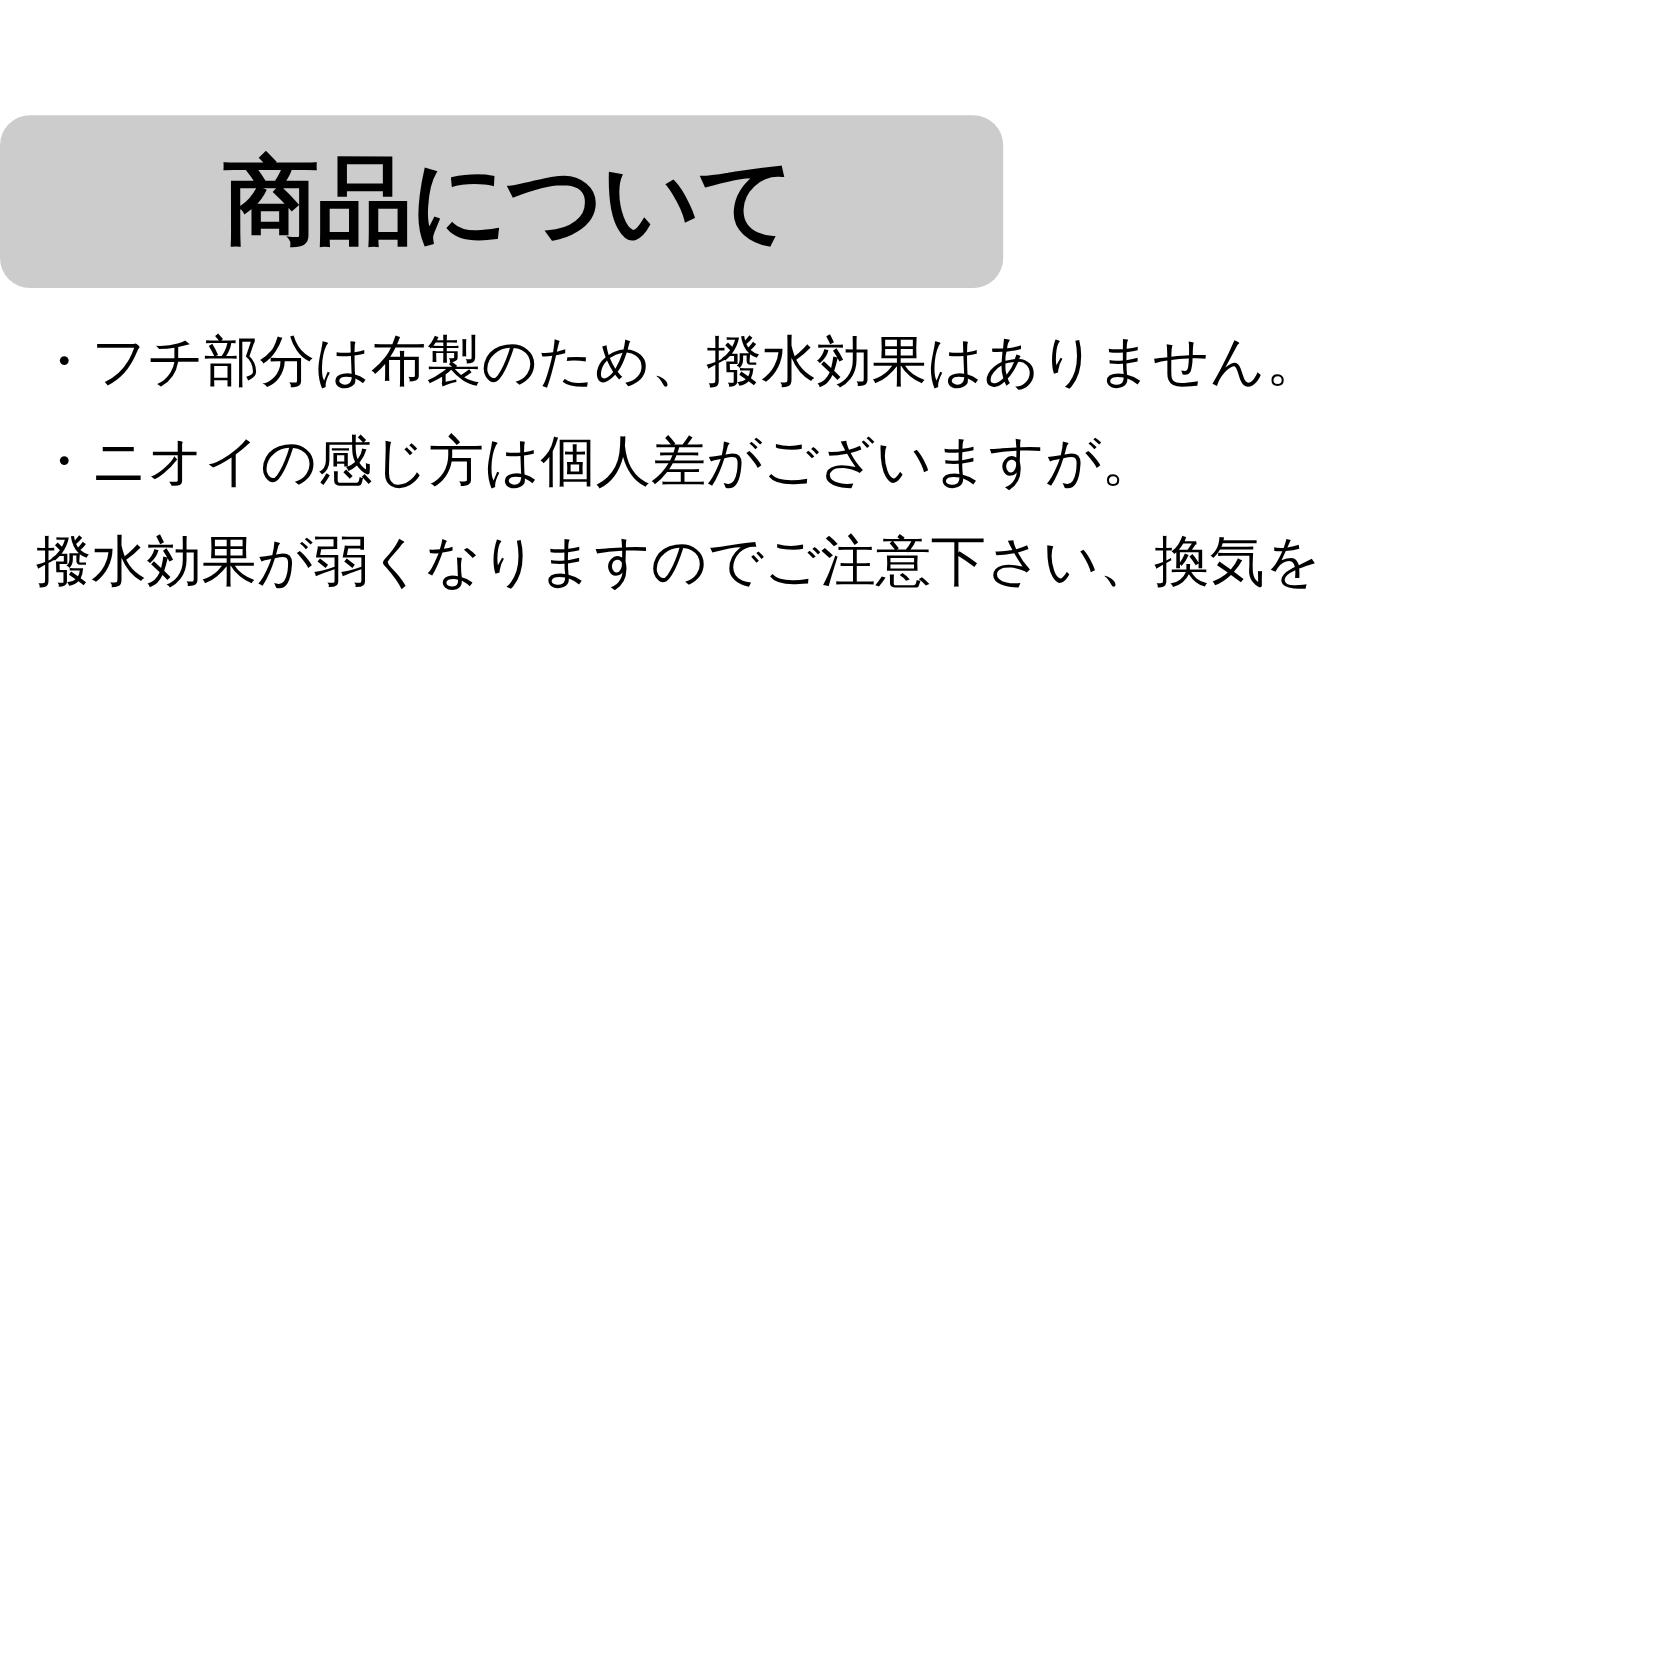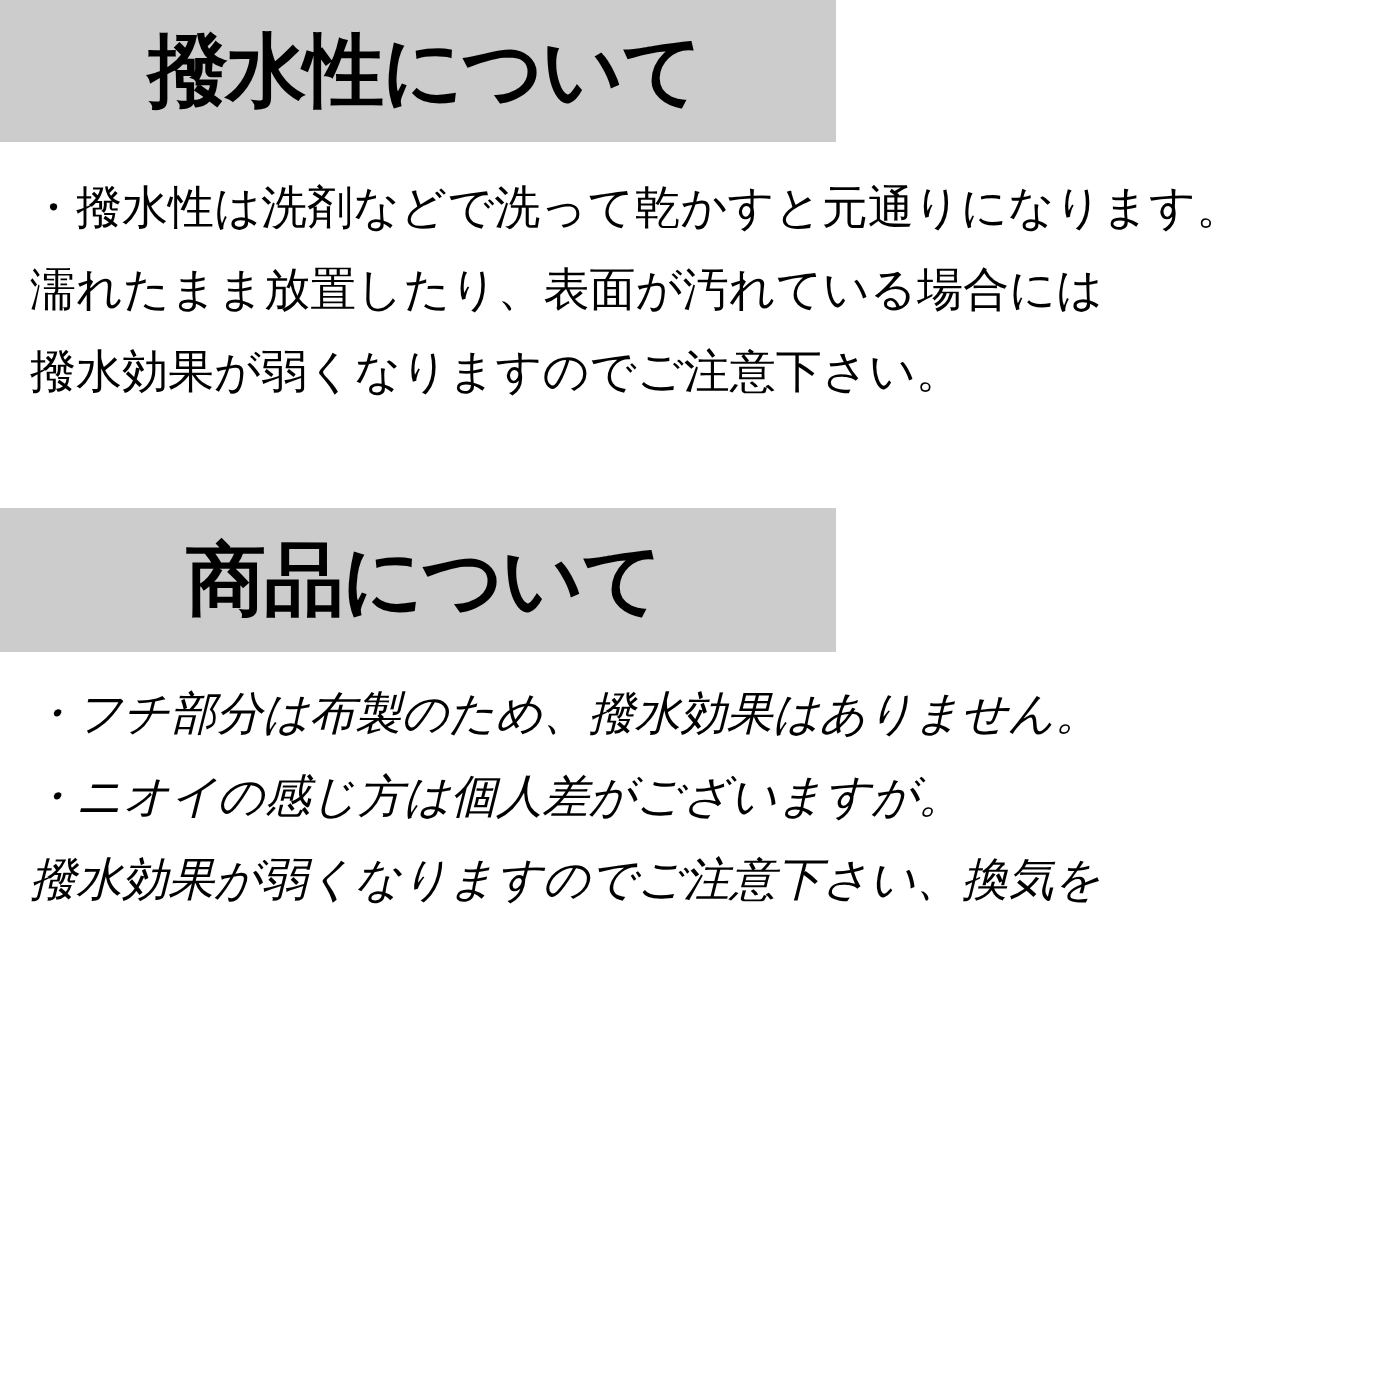--- a/index.html
+++ b/index.html
@@ -19,50 +19,40 @@
     margin: 0;
     font-weight: bold;
     color: var(--heading_text, #000000);
     font-size: 80px;
     letter-spacing: -2px;
     line-height: 1;
     white-space: nowrap;
   }
   .banner-1 { width: 836px; height: 142px; }
   .banner-1 h1 { padding-left: 148px; }
-  .banner-2 { width: 836px; height: 144px; margin-top: 96px; }
+  .banner-2 { width: 836px; height: 144px; margin-top: 96px; border-radius: 25px; }
   .banner-2 h1 { padding-left: 186px; }
   .body-text {
     color: var(--body_text, #000000);
     font-size: 46px;
     padding-left: 30px;
   }
   .section-1-body { margin-top: 24px; line-height: 82px; }
-  .section-2-body { margin-top: 20px; line-height: 83px; font-style: italic; }
+  .section-2-body { margin-top: 20px; line-height: 83px; }
   .body-text p { margin: 0; white-space: nowrap; }
   .warning {
     color: var(--warning_text, #cc0000);
     font-weight: bold;
   }
 </style>
 </head>
 <body>
 
 <main>
 
-  <section>
-    <header class="banner banner-1">
-      <h1>撥水性について</h1>
-    </header>
-    <div class="body-text section-1-body">
-      <p>・撥水性は洗剤などで洗って乾かすと元通りになります。</p>
-      <p>濡れたまま放置したり、表面が汚れている場合には</p>
-      <p>撥水効果が弱くなりますのでご注意下さい。</p>
-    </div>
-  </section>
 
   <section>
     <header class="banner banner-2">
       <h1>商品について</h1>
     </header>
     <div class="body-text section-2-body">
       <p>・フチ部分は布製のため、撥水効果はありません。</p>
       <p>・ニオイの感じ方は個人差がございますが。</p>
       <p>撥水効果が弱くなりますのでご注意下さい、換気を</p>
     </div>

